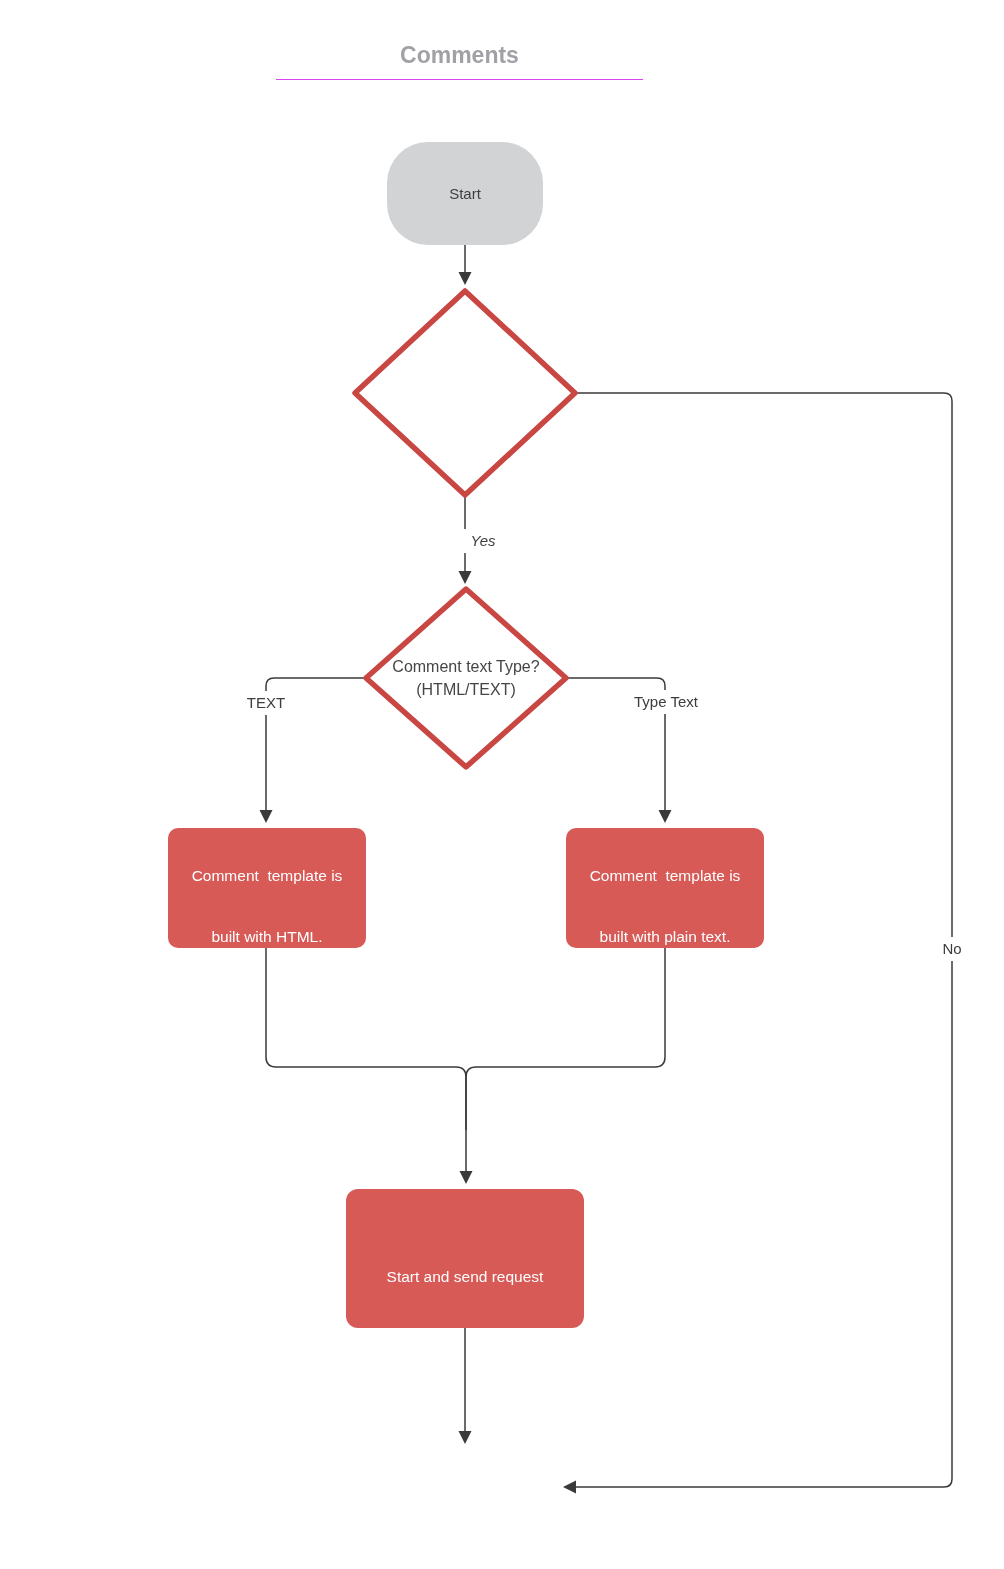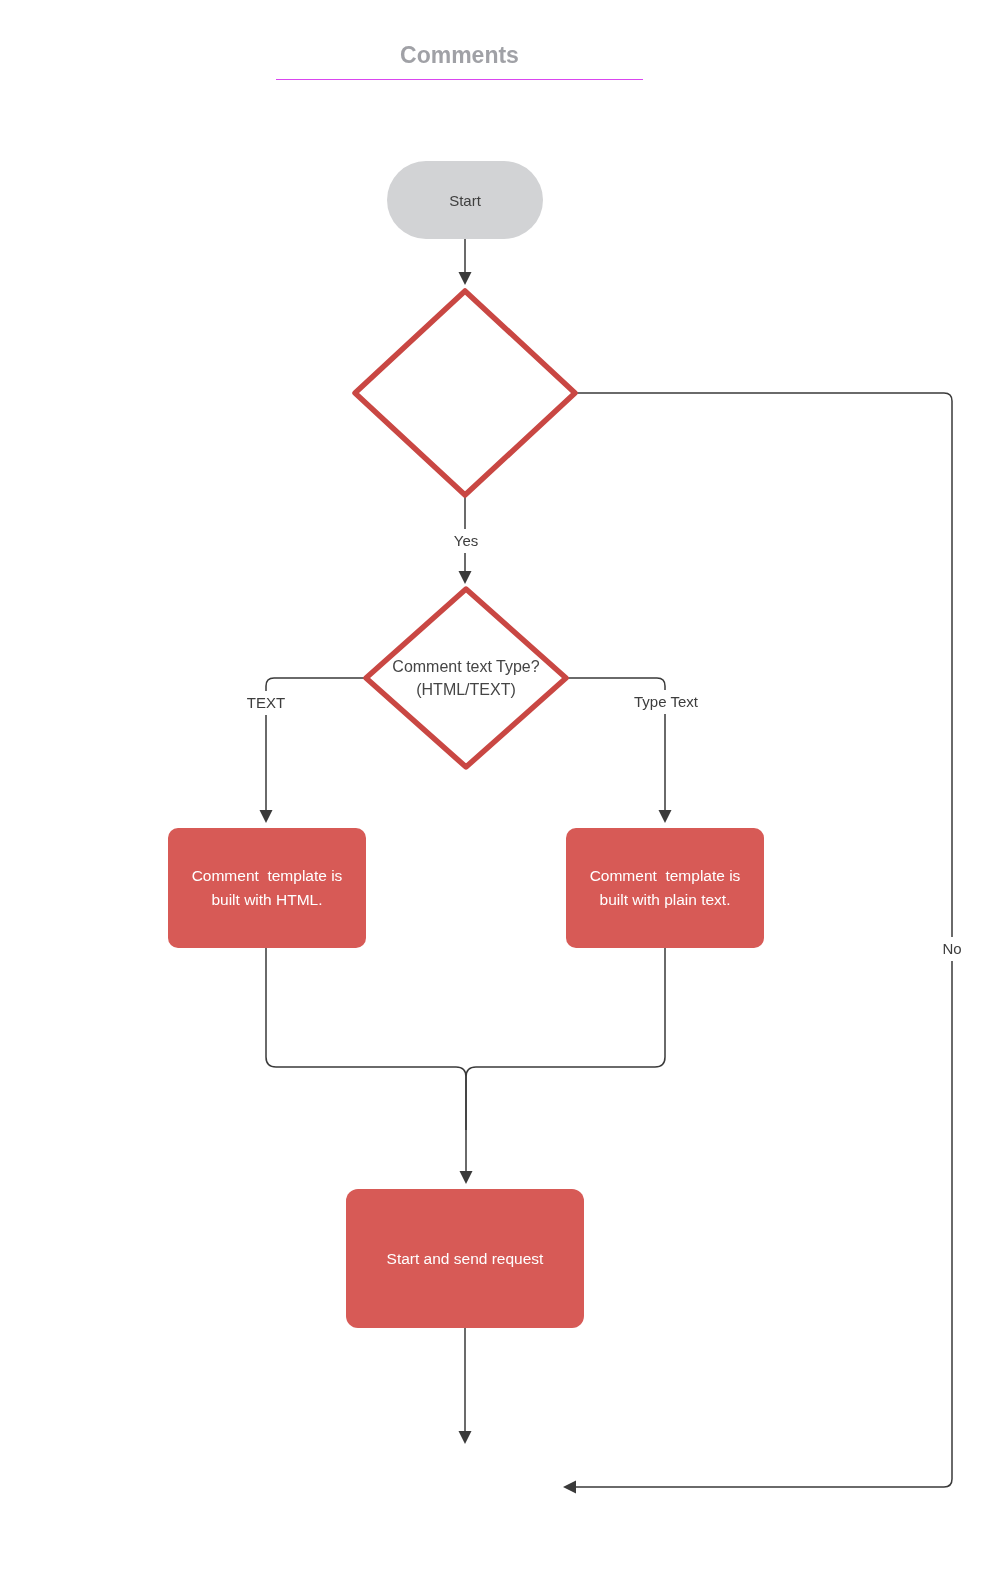--- a/index.html
+++ b/index.html
@@ -38,21 +38,21 @@
 
   .terminal {
     background: #d2d3d5;
     border-radius: 41px;
     display: flex;
     align-items: center;
     justify-content: center;
     font-size: 15px;
     color: #3f3f3f;
   }
-  .terminal-start { left: 387px; top: 161px; width: 156px; height: 78px; }
+  .terminal-start { left: 387px; top: 142px; width: 156px; height: 103px; }
   .terminal-end   { left: 377px; top: 1449px; width: 180px; height: 79px; }
 
   .diamond-label {
     width: 200px;
     text-align: center;
     font-size: 16px;
     line-height: 23px;
     color: #454545;
   }
   .diamond-label > div { white-space: nowrap; }
@@ -64,33 +64,33 @@
     border-radius: 10px;
     display: flex;
     flex-direction: column;
     align-items: center;
     justify-content: center;
     color: #ffffff;
     font-size: 15.5px;
     line-height: 24px;
     text-align: center;
   }
-  .process > div { white-space: pre; }
+  .process > div { white-space: pre; margin-top: 37px; }
   .process-html  { left: 168px; top: 828px; width: 198px; height: 120px; }
   .process-plain { left: 566px; top: 828px; width: 198px; height: 120px; }
   .process-build { left: 346px; top: 1189px; width: 238px; height: 139px; border-radius: 12px; }
 
   .edge-label {
     background: #ffffff;
     color: #3d3d3d;
     font-size: 15px;
     line-height: 24px;
     text-align: center;
   }
-  .edge-label-yes   { left: 444px; top: 529px; width: 44px; height: 24px; }
+  .edge-label-yes   { left: 461px; top: 529px; width: 44px; height: 24px; font-style: italic; }
   .edge-label-html  { left: 238px; top: 691px; width: 56px; height: 24px; }
   .edge-label-plain { left: 622px; top: 690px; width: 88px; height: 24px; }
   .edge-label-no    { left: 936px; top: 937px; width: 32px; height: 24px; }
 </style>
 </head>
 <body>
 
 <div class="canvas">
 
   <svg class="connector-layer" width="1004" height="1569" viewBox="0 0 1004 1569" xmlns="http://www.w3.org/2000/svg">

